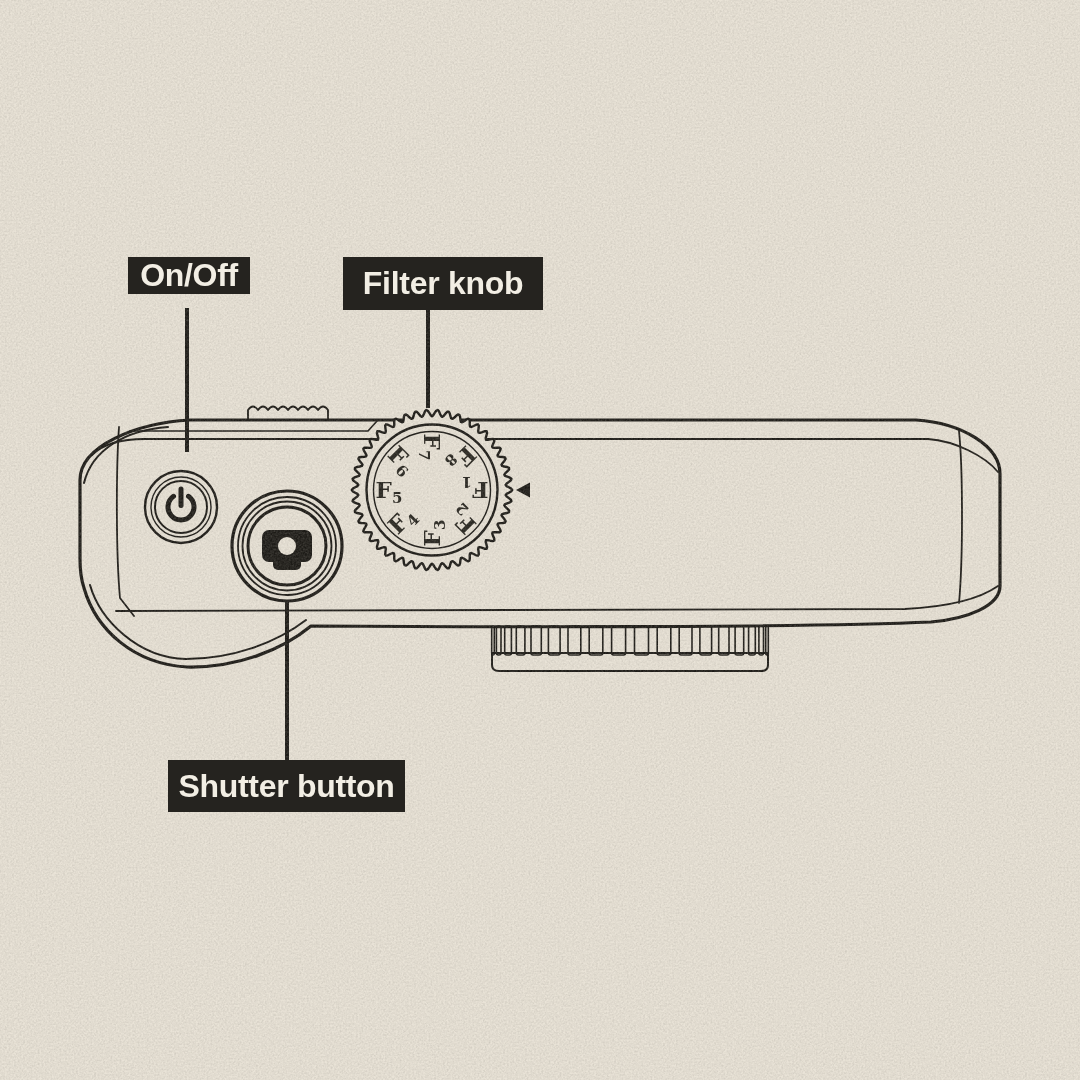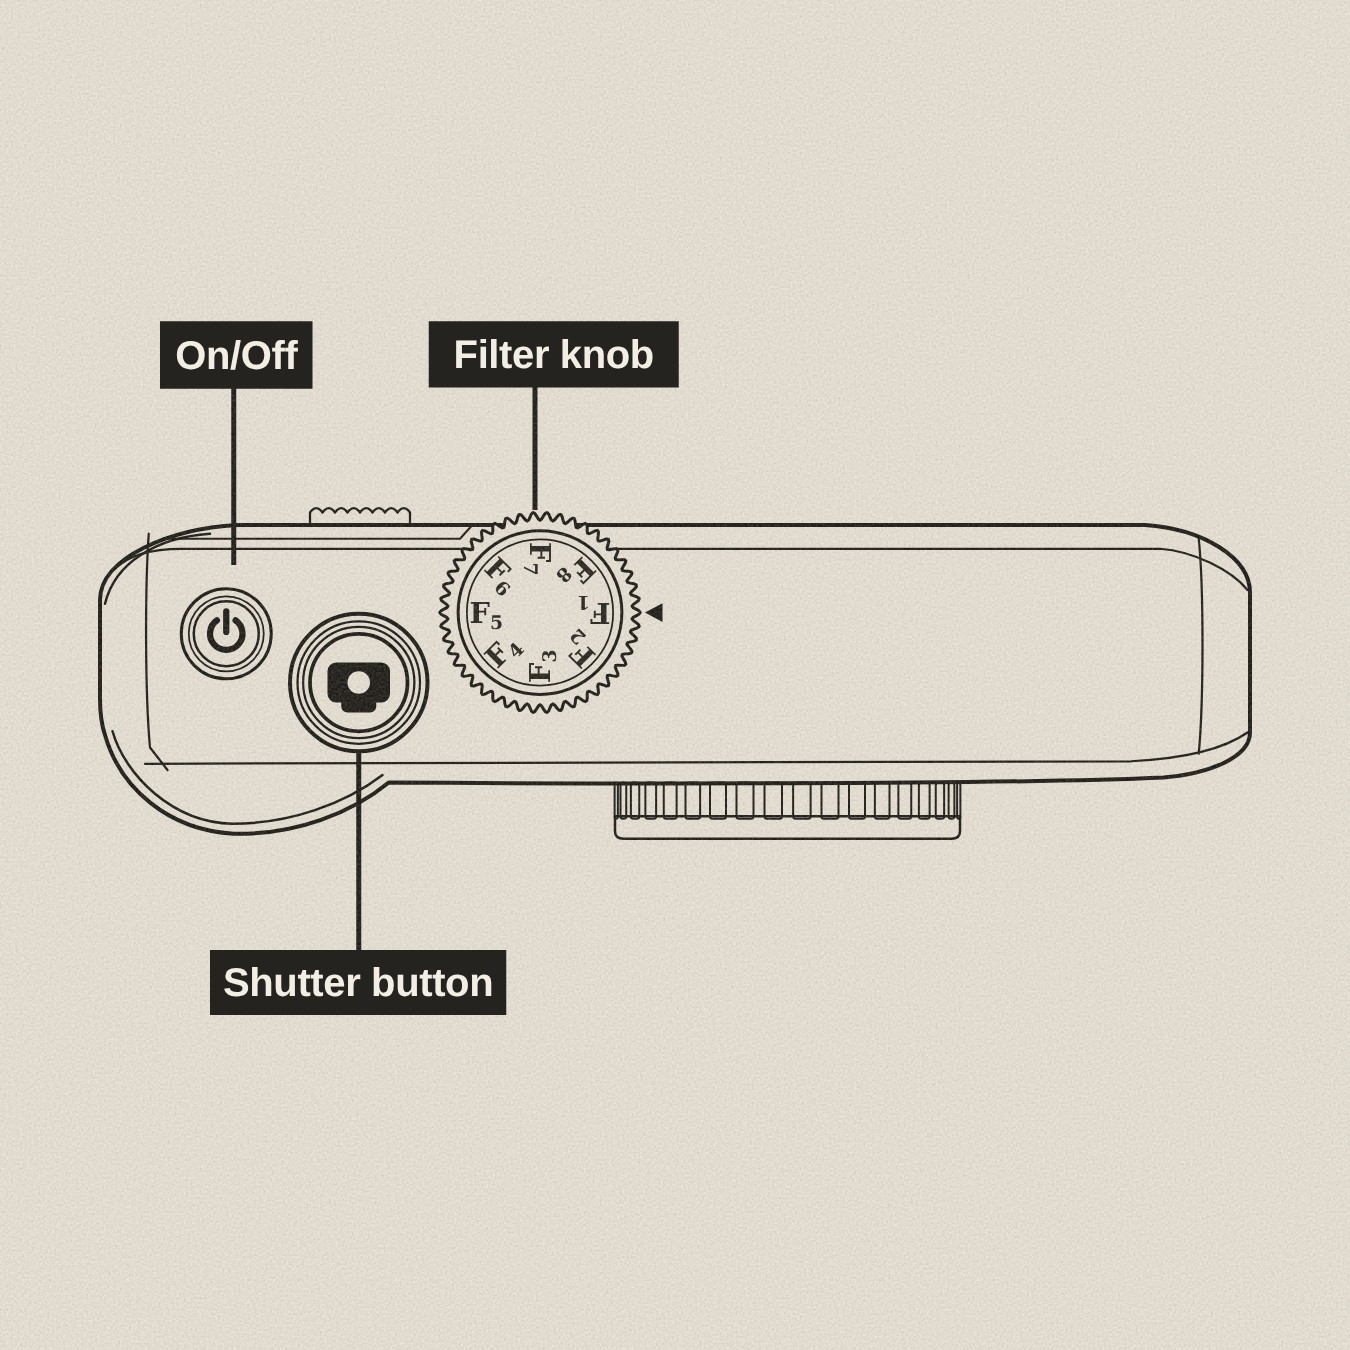--- a/index.html
+++ b/index.html
@@ -31,21 +31,21 @@
     fill:#282620;
   }
   .callout{
     position:absolute;
     display:flex;align-items:center;justify-content:center;
     background:var(--callout-bg,#25231f);
     color:var(--callout-fg,#f2eee4);
     font-size:32px;font-weight:700;letter-spacing:-0.3px;
     white-space:nowrap;
   }
-  .callout-onoff{left:128px;top:257px;width:122px;height:54px;}
+  .callout-onoff{left:128px;top:257px;width:122px;height:37px;}
   .callout-filter{left:343px;top:257px;width:200px;height:53px;}
   .callout-shutter{left:168px;top:760px;width:237px;height:52px;}
 </style>
 </head>
 <body style="--bg: #e9e3d7; --ink: #1d1b17; --callout-bg: #25231f; --callout-fg: #f2eee4;">
 
 <div class="stage">
 
   <svg class="diagram" width="1080" height="1080" viewBox="0 0 1080 1080">
     <defs>

